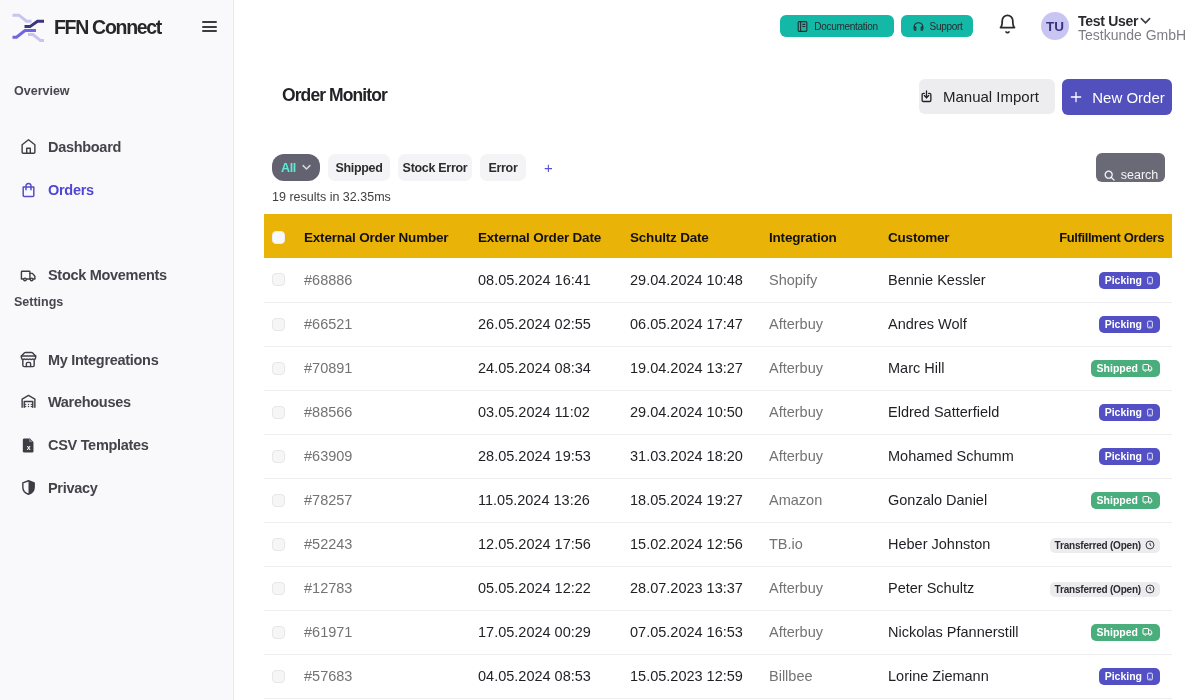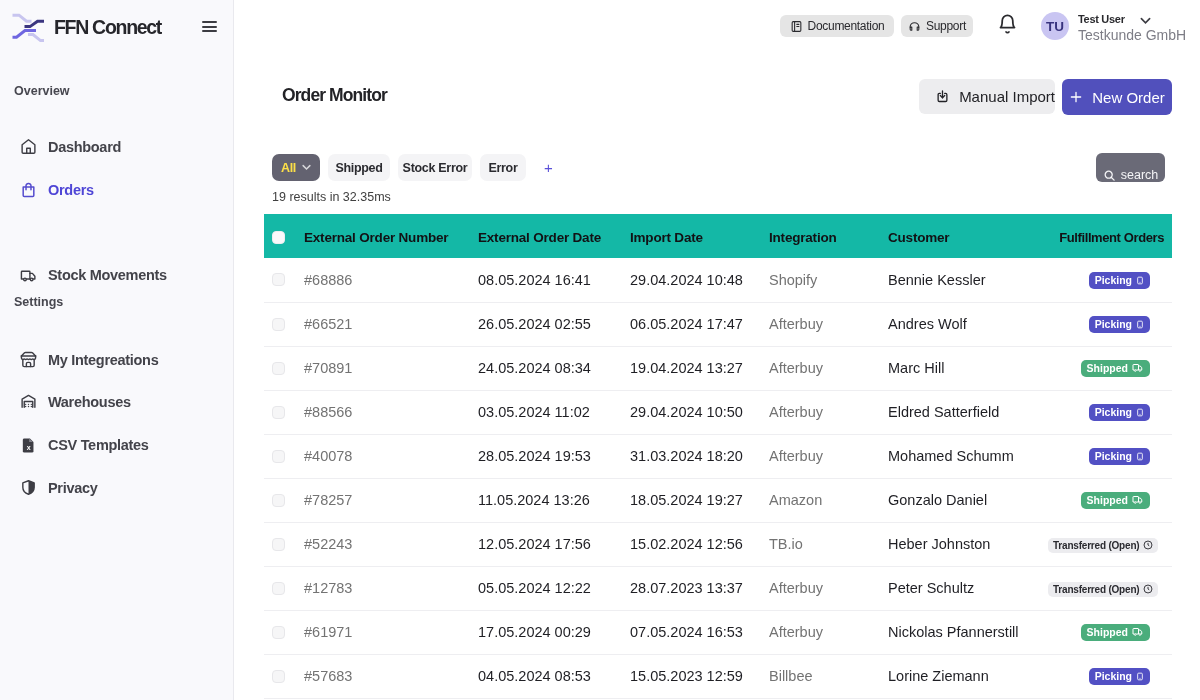--- a/index.html
+++ b/index.html
@@ -12,55 +12,55 @@
 .logo-svg { position:absolute; left:0; top:1px; }
 .brand { position:absolute; left:44px; top:10px; font-size:19.5px; font-weight:700; letter-spacing:-1.3px; color:#26262b; white-space:nowrap; }
 .burger { position:absolute; left:202px; top:21px; width:15px; height:11px; }
 .burger div { height:2px; background:#3c3c42; border-radius:1px; margin-bottom:2.5px; }
 .sec-label { position:absolute; left:14px; font-size:12.5px; font-weight:700; color:#47474f; }
 .nav-item { position:absolute; left:20px; width:200px; height:24px; display:flex; align-items:center; gap:11px;
   font-size:14.5px; font-weight:700; letter-spacing:-0.3px; color:#43434a;margin-top:16px; }
 .nav-item svg { flex:0 0 auto; }
 .nav-item.active { color:#4f46d6; }
 
-.tbtn { position:absolute; top:15px; height:22px; background:#e5e5e5; border-radius:6px;
-  display:flex; align-items:center; justify-content:center; gap:5px; padding:0 6px; font-size:12px; letter-spacing:-0.3px; color:#2a2a2e; }
+.tbtn { position:absolute; top:15px; height:22px; background:#14b8a6; border-radius:6px;
+  display:flex; align-items:center; justify-content:center; gap:5px; padding:0 6px; font-size:10px; letter-spacing:-0.3px; color:#2a2a2e; }
 .tbtn svg { flex:0 0 auto; }
 .bell { position:absolute; left:997px; top:13px; }
 .avatar { position:absolute; left:1041px; top:12px; width:28px; height:28px; border-radius:50%;
   background:#c9c5f2; color:#37327e; font-size:13.5px; font-weight:700; display:flex; align-items:center; justify-content:center; }
-.uname { position:absolute; left:1078px; top:13px; font-size:11px; font-weight:700; letter-spacing:-0.3px; color:#2a2a2e; }
+.uname { position:absolute; left:1078px; top:13px; font-size:14px; font-weight:700; letter-spacing:-0.3px; color:#2a2a2e; }
 .ucomp { position:absolute; left:1078px; top:26.5px; font-size:14px; color:#7d7d86; }
 .uchev { position:absolute; left:1140px; top:17px; }
 
 .h1 { position:absolute; left:264px; top:85px; font-size:17.5px; letter-spacing:-0.9px; font-weight:700; color:#232327;margin-left:18px; }
 .btn-gray { position:absolute; left:919px; top:79px; width:136px; height:35px; background:#ededef; border-radius:6px;
-  display:flex; align-items:center; justify-content:flex-end; gap:9px; font-size:15px; color:#222226; }
+  display:flex; align-items:center; justify-content:flex-start; gap:9px; font-size:15px; color:#222226; }
 .btn-indigo { position:absolute; left:1062px; top:79px; width:110px; height:36px; background:#5150bc; border-radius:6px;
   display:flex; align-items:center; justify-content:center; gap:9px; font-size:15px; color:#fff; }
 
 .chip { position:absolute; top:154px; height:27px; border-radius:7px; display:flex; align-items:center;
   justify-content:center; font-size:12.5px; font-weight:700; letter-spacing:-0.3px; white-space:nowrap; }
-.chip.dark { background:#636270; color:#fde047; gap:6px; }
+.chip.dark { background:#636270; color:#5eead4; gap:6px;border-radius:12px; }
 .chip.light { background:#f4f4f6; color:#2b2b30; }
 .plus { position:absolute; left:544px; top:159px; color:#5a50d8; font-size:15px; font-weight:400; }
 .search-btn { position:absolute; left:1096px; top:153px; width:69px; height:29px; background:#6a6a77; border-radius:6px;
   display:flex; align-items:flex-end; justify-content:center; gap:5px; color:#f4f4f6; font-size:12.5px; }
 .results { position:absolute; left:272px; top:190px; font-size:12.5px; color:#404040; }
 
 table { position:absolute; left:264px; top:214px; width:908px; border-collapse:collapse; table-layout:fixed; }
-th { background:#14b8a6; height:44px; font-size:13.5px; letter-spacing:-0.2px; font-weight:700; color:#121215; text-align:left; padding:2px 0 0 0; white-space:nowrap; }
+th { background:#eab308; height:44px; font-size:13.5px; letter-spacing:-0.2px; font-weight:700; color:#121215; text-align:left; padding:2px 0 0 0; white-space:nowrap; }
 td { height:44px; font-size:14.5px; color:#1f1f24; padding:0; border-bottom:1px solid #eeeef1; background:#fff; }
 col.c1{width:40px} col.c2{width:174px} col.c3{width:152px} col.c4{width:139px} col.c5{width:119px} col.c6{width:160px} col.c7{width:124px}
 .cb { width:13px; height:13px; border-radius:4px; background:#f6f6f7; border:1px solid #e7e7ea; margin-left:8px; }
 th .cb { background:#f9f9fb; border-color:#ededf0; }
 a.lnk { color:#737373; text-decoration:none; }
 td.r, th.r { text-align:right; }
 .badge { display:inline-flex; align-items:center; gap:4px; height:17px; border-radius:5px; padding:0 6px;
-  font-size:10.5px; font-weight:700; margin-right:22px; white-space:nowrap; }
+  font-size:10.5px; font-weight:700; margin-right:12px; white-space:nowrap; }
 .badge.picking { background:#5250c4; color:#fff; }
 .badge.shipped { background:#4aad7c; color:#fff; }
 .badge.transferred { background:#ececef; color:#2b2b30; height:15px; font-size:10px; letter-spacing:-0.2px; padding:0 5px; gap:4px; }
 </style>
 </head>
 <body>
 <div class="sidebar">
   <div class="logo-row">
     <svg class="logo-svg" width="36" height="36" viewBox="0 0 36 36" fill="none" stroke-width="3">
       <path d="M2.5 8.2 H9 L16.5 14.2 H21.5" stroke="#c8c5ef"></path>
@@ -207,21 +207,21 @@
       <col class="c6">
       <col class="c7">
     </colgroup>
 <tbody>
       <tr>
   <th>
           <div class="cb"></div>
         </th>
   <th>External Order Number</th>
   <th>External Order Date</th>
-  <th>Import Date</th>
+  <th>Schultz Date</th>
   <th>Integration</th>
   <th>Customer</th>
   <th class="r" style="padding:2px 8px 0 0; font-size:13px; letter-spacing:-0.4px;">Fulfillment Orders</th>
 </tr>
 <tr>
   <td>
           <div class="cb"></div>
         </td>
   <td><a class="lnk" href="#">#68886</a></td>
   <td>08.05.2024 16:41</td>
@@ -275,21 +275,21 @@
   <td>Eldred Satterfield</td>
   <td class="r"><span class="badge picking">Picking <svg width="8" height="11" viewBox="0 0 24 24" fill="none" stroke="#fff" stroke-width="2.6">
               <rect x="5" y="2" width="14" height="20" rx="3"></rect>
               <path d="M10.5 17.5h3"></path>
             </svg></span></td>
 </tr>
 <tr>
   <td>
           <div class="cb"></div>
         </td>
-  <td><a class="lnk" href="#">#40078</a></td>
+  <td><a class="lnk" href="#">#63909</a></td>
   <td>28.05.2024 19:53</td>
   <td>31.03.2024 18:20</td>
   <td><a class="lnk" href="#">Afterbuy</a></td>
   <td>Mohamed Schumm</td>
   <td class="r"><span class="badge picking">Picking <svg width="8" height="11" viewBox="0 0 24 24" fill="none" stroke="#fff" stroke-width="2.6">
               <rect x="5" y="2" width="14" height="20" rx="3"></rect>
               <path d="M10.5 17.5h3"></path>
             </svg></span></td>
 </tr>
 <tr>

